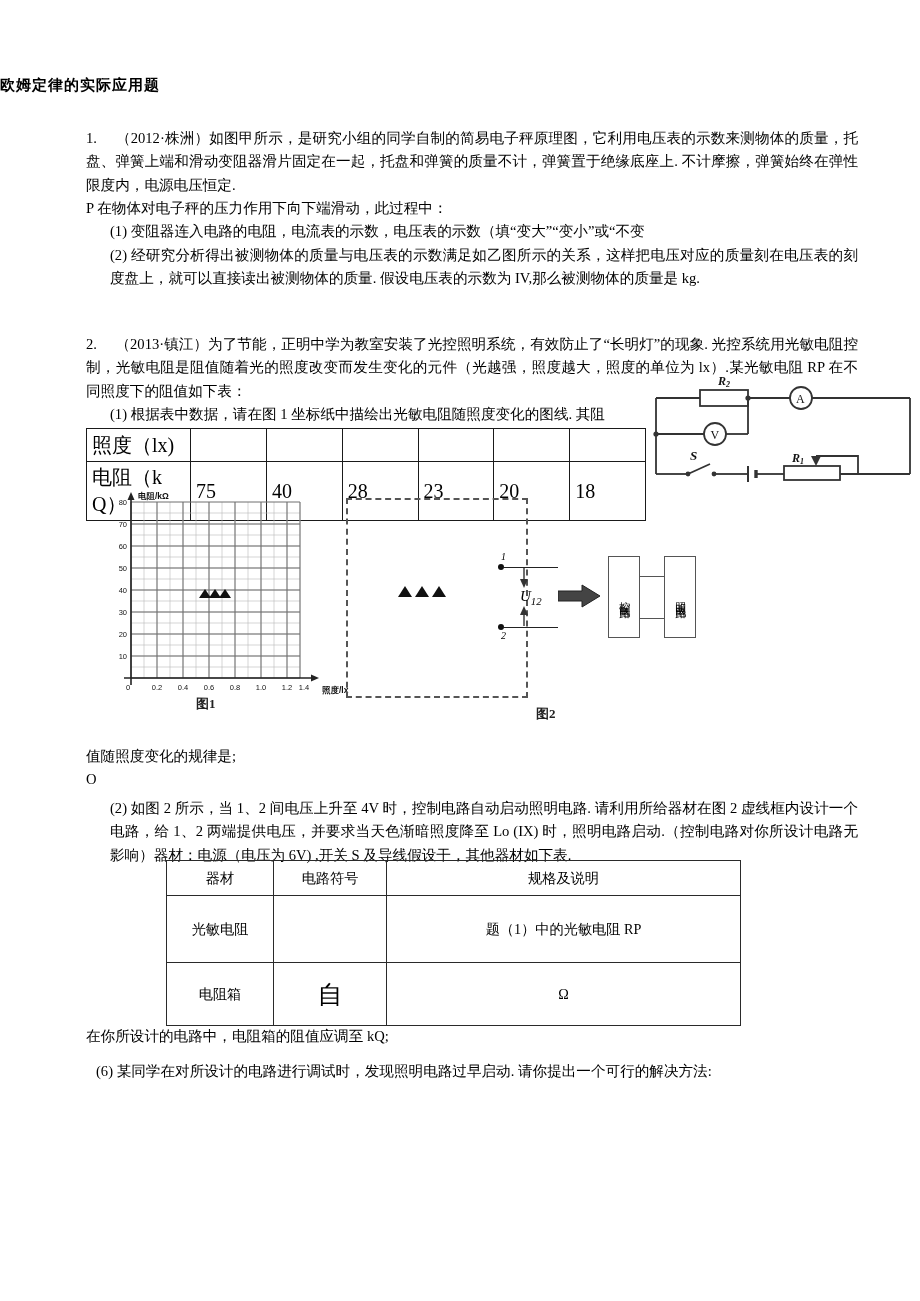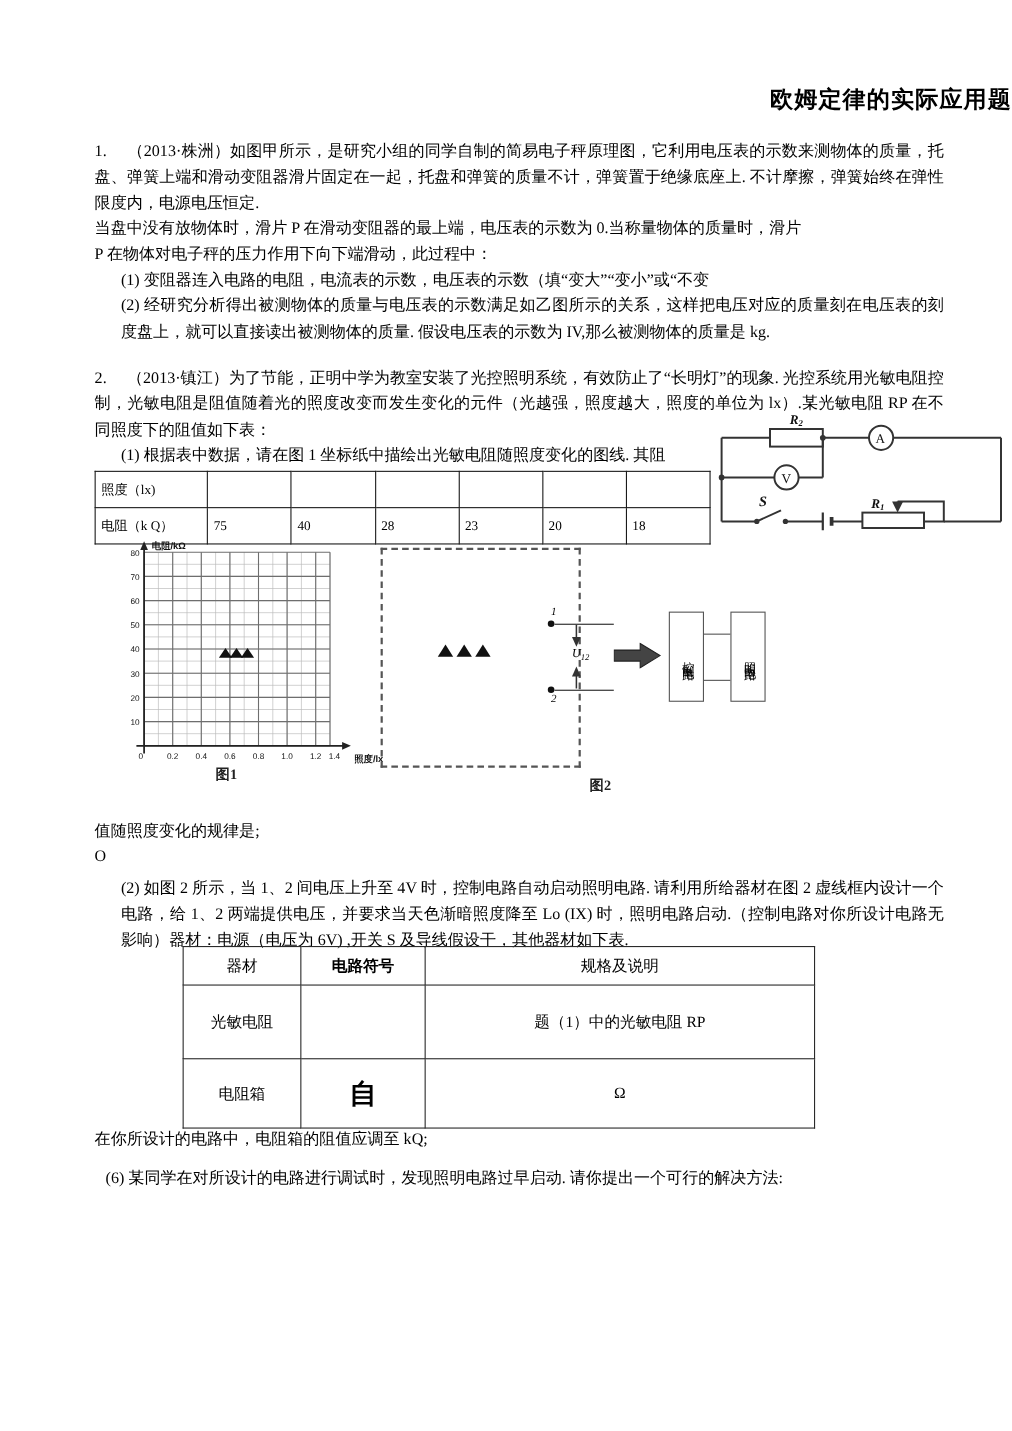--- a/index.html
+++ b/index.html
@@ -19,22 +19,22 @@
     position: absolute;
     left: 0; top: 0;
     width: 920px;
     height: 1301px;
     padding: 0;
   }
   .doc-title {
     position: absolute;
     left: 0; top: 76px;
     width: 920px;
-    text-align: right;
-    font-size: 21px;
+    text-align: left;
+    font-size: 15px;
     font-weight: bold;
     letter-spacing: 1px;
   }
   .body-text {
     position: absolute;
     left: 86px;
     width: 772px;
     font-size: 14.6px;
     line-height: 23.4px;
     text-align: justify;
@@ -44,21 +44,21 @@
   }
   .indent { text-indent: 0; padding-left: 24px; }
 
   
   .tbl-illum {
     position: absolute;
     left: 86px;
     top: 428px;
     width: 560px;
     border-collapse: collapse;
-    font-size: 12px;
+    font-size: 20px;
   }
   .tbl-illum td {
     border: 1px solid #1a1a1a;
     height: 28px;
     padding: 2px 5px;
     vertical-align: middle;
   }
   .tbl-illum td.lbl { width: 116px; }
   .tbl-illum td.val { width: 85px; }
 
@@ -118,21 +118,21 @@
     font-size: 10px;
     font-style: italic;
   }
   .lead {
     position: absolute;
     height: 0;
     border-top: 1.6px solid #222;
   }
   .u12 {
     position: absolute;
-    font-size: 11px;
+    font-size: 15px;
     font-style: italic;
   }
   .vbox {
     position: absolute;
     border: 1.6px solid #555;
     box-sizing: border-box;
     display: flex;
     align-items: center;
     justify-content: center;
   }
@@ -167,45 +167,44 @@
     font-size: 14.2px;
   }
   .tbl-equip td, .tbl-equip th {
     border: 1px solid #2a2a2a;
     padding: 4px 7px;
     text-align: center;
     font-weight: normal;
     vertical-align: middle;
   }
   .tbl-equip .c1 { width: 92px; }
-  .tbl-equip .c2 { width: 98px; font-weight: bold; }
+  .tbl-equip .c2 { width: 98px; }
   .tbl-equip tr.hdr td { height: 26px; }
   .tbl-equip tr.r1 td { height: 58px; }
   .tbl-equip tr.r2 td { height: 54px; }
   .sym-big { font-size: 25px; font-family: "Liberation Serif", serif; }
 
   .sub { font-size: 0.72em; vertical-align: sub; }
 </style>
 </head>
 <body>
 
 <div class="page">
 
   <div class="doc-title">欧姆定律的实际应用题</div>
 
   <div class="body-text" style="top:127px;">
     <div class="para">
       <span>1.</span>
       &nbsp;&nbsp;&nbsp;
-      <span>（2013·株洲）</span><span>如图甲所示，是研究小组的同学自制的简易电子秤原理图，它利用电压表的示数来测物体的质量，托盘、弹簧上端和滑动变阻器滑片固定在一起，托盘和弹簧的质量不计，弹簧置于绝缘底座上. 不计摩擦，弹簧始终在弹性限度内，电源电压恒定.</span>
+      <span>（2012·株洲）</span><span>如图甲所示，是研究小组的同学自制的简易电子秤原理图，它利用电压表的示数来测物体的质量，托盘、弹簧上端和滑动变阻器滑片固定在一起，托盘和弹簧的质量不计，弹簧置于绝缘底座上. 不计摩擦，弹簧始终在弹性限度内，电源电压恒定.</span>
     </div>
   </div>
 
   <div class="body-text" style="top:197px;">
-    <div class="para">当盘中没有放物体时，滑片 P 在滑动变阻器的最上端，电压表的示数为 0.当称量物体的质量时，滑片</div>
     <div class="para">P 在物体对电子秤的压力作用下向下端滑动，此过程中：</div>
     <div class="para indent">(1) 变阻器连入电路的电阻，电流表的示数，电压表的示数（填“变大”“变小”或“不变</div>
     <div class="para indent">(2) 经研究分析得出被测物体的质量与电压表的示数满足如乙图所示的关系，这样把电压对应的质量刻在电压表的刻度盘上，就可以直接读出被测物体的质量. 假设电压表的示数为 IV,那么被测物体的质量是 kg.</div>
   </div>
 
   <div class="body-text" style="top:333px;">
     <div class="para">
       <span>2.</span>
       &nbsp;&nbsp;&nbsp;
       <span>（2013·镇江）</span><span>为了节能，正明中学为教室安装了光控照明系统，有效防止了“长明灯”的现象. 光控系统用光敏电阻控制，光敏电阻是阻值随着光的照度改变而发生变化的元件（光越强，照度越大，照度的单位为 lx）.某光敏电阻 RP 在不同照度下的阻值如下表：</span>

